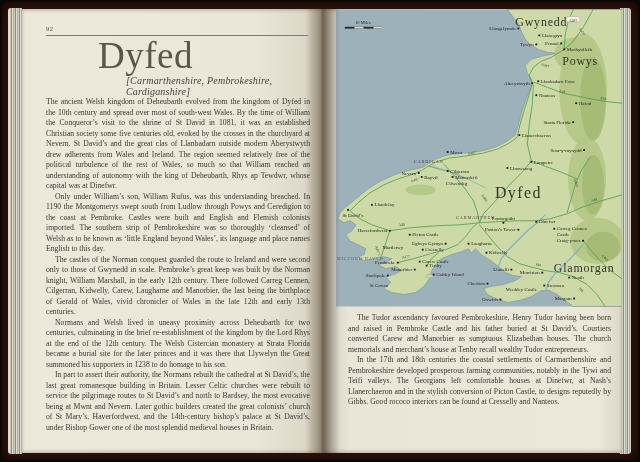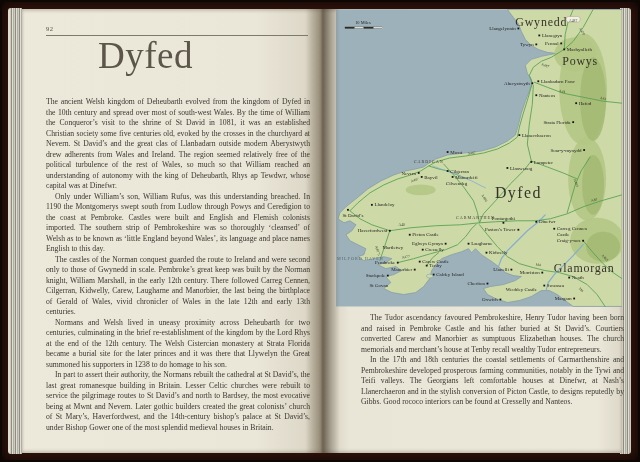--- a/index.html
+++ b/index.html
@@ -54,36 +54,37 @@
     position:absolute;left:24px;top:88px;width:264px;
     font-size:7.7px;line-height:10.5px;color:#3a372f;text-align:justify;
     hyphens:auto;-webkit-hyphens:auto;
   }
   .body-text p{margin:0;}
   .body-text p:not(:first-child){text-indent:9px;}
   .map-wrap{position:absolute;left:14px;top:0;width:286px;height:344px;}
   .right-text{
     position:absolute;left:26px;top:304px;width:263px;
     font-size:7.7px;line-height:10.5px;color:#3a372f;text-align:justify;
-    hyphens:auto;margin-left:13px;-webkit-hyphens:auto;
+    hyphens:auto;-webkit-hyphens:auto;
   }
   .right-text p{margin:0;text-indent:9px;}
   svg text{font-family:"Liberation Serif", serif;}
 </style>
 </head>
 <body>
 
 <div class="book-cover"></div>
 <div class="page-edges edges-left"></div>
 <div class="page-edges edges-right"></div>
 
 <div class="page page-left">
   <div class="pageno">92</div>
   <div class="rule"></div>
   <div class="chapter-title">Dyfed</div>
+  <div class="chapter-subtitle">[Carmarthenshire, Pembrokeshire, Cardiganshire]</div>
   <div class="body-text">
     <p>The ancient Welsh kingdom of Deheubarth evolved from the kingdom of Dyfed in the 10th century and spread over most of south-west Wales. By the time of William the Conqueror’s visit to the shrine of St David in 1081, it was an established Christian society some five centuries old, evoked by the crosses in the churchyard at Nevern. St David’s and the great clas of Llanbadarn outside modern Aberystwyth drew adherents from Wales and Ireland. The region seemed relatively free of the political turbulence of the rest of Wales, so much so that William reached an understanding of autonomy with the king of Deheubarth, Rhys ap Tewdwr, whose capital was at Dinefwr.</p>
     <p>Only under William’s son, William Rufus, was this understanding breached. In 1190 the Montgomerys swept south from Ludlow through Powys and Ceredigion to the coast at Pembroke. Castles were built and English and Flemish colonists imported. The southern strip of Pembrokeshire was so thoroughly ‘cleansed’ of Welsh as to be known as ‘little England beyond Wales’, its language and place names English to this day.</p>
     <p>The castles of the Norman conquest guarded the route to Ireland and were second only to those of Gwynedd in scale. Pembroke’s great keep was built by the Norman knight, William Marshall, in the early 12th century. There followed Carreg Cennen, Cilgerran, Kidwelly, Carew, Laugharne and Manorbier, the last being the birthplace of Gerald of Wales, vivid chronicler of Wales in the late 12th and early 13th centuries.</p>
     <p>Normans and Welsh lived in uneasy proximity across Deheubarth for two centuries, culminating in the brief re-establishment of the kingdom by the Lord Rhys at the end of the 12th century. The Welsh Cistercian monastery at Strata Florida became a burial site for the later princes and it was there that Llywelyn the Great summoned his supporters in 1238 to do homage to his son.</p>
     <p>In part to assert their authority, the Normans rebuilt the cathedral at St David’s, the last great romanesque building in Britain. Lesser Celtic churches were rebuilt to service the pilgrimage routes to St David’s and north to Bardsey, the most evocative being at Mwnt and Nevern. Later gothic builders created the great colonists’ church of St Mary’s, Haverfordwest, and the 14th-century bishop’s palace at St David’s, under Bishop Gower one of the most splendid medieval houses in Britain.</p>
   </div>
 </div>
 
 <div class="page page-right">

